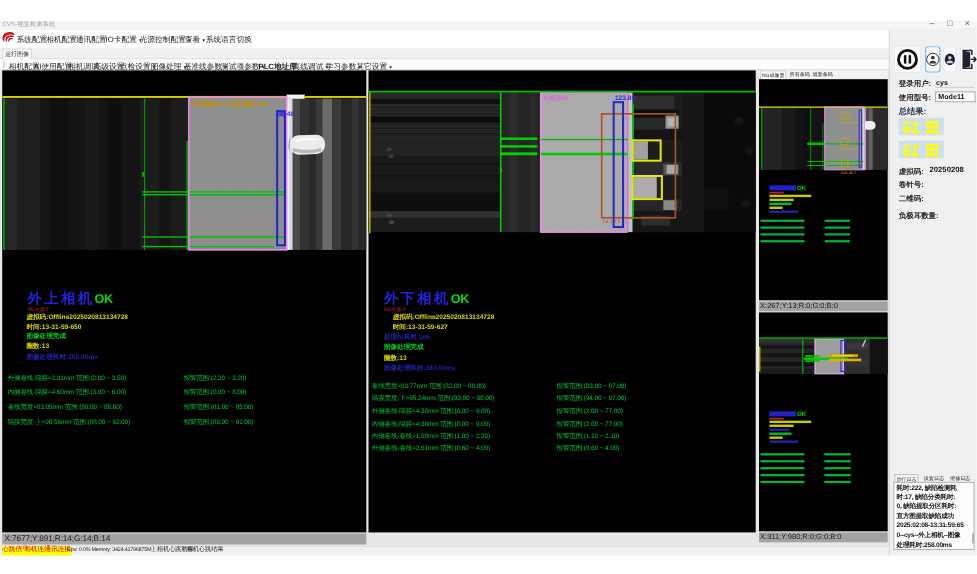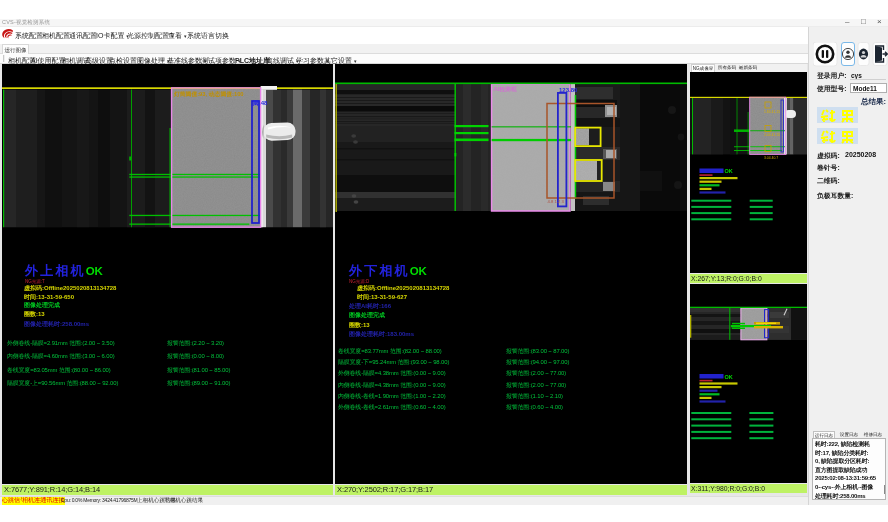--- a/index.html
+++ b/index.html
@@ -16,21 +16,21 @@
 #tabrow{left:0;top:44px;width:809px;height:10px;background:#f1f1f1;border-bottom:1px solid #dcdcdc}
 #tab1{left:2px;top:44px;width:27px;height:10px;background:#fdfdfd;border:1px solid #d8d8d8;border-bottom:none;font-size:5.5px;color:#333;text-align:center;line-height:10px}
 #menurow2{left:0;top:54px;width:809px;height:10px;background:#fcfcfc;border-bottom:1px solid #d8d8d8}
 .m2{position:absolute;top:55.5px;font-size:7px;color:#1a1a1a;white-space:nowrap}
 #grip{left:3px;top:55px;width:1px;height:7px;border-left:1px solid #c8c8c8;border-right:1px solid #eee}
 
 #mainbg{left:0;top:64px;width:809px;height:432px;background:#e7e7e7}
 .panel{position:absolute;background:#000}
 #pL{left:2px;top:64px;width:331px;height:420px}
 #pC{left:335px;top:64px;width:352px;height:420px}
-.statusbar{position:absolute;background:#bef264;color:#1a1a1a;white-space:nowrap;overflow:hidden}
+.statusbar{position:absolute;background:#a3a3a3;color:#1a1a1a;white-space:nowrap;overflow:hidden}
 #stL{left:2px;top:485px;width:331px;height:10px;font-size:7.5px;line-height:10px;padding-left:2px;letter-spacing:-0.1px}
 #stC{left:335px;top:485px;width:352px;height:10px;font-size:7.5px;line-height:10px;padding-left:2px;letter-spacing:-0.1px}
 #rtabs{left:690px;top:64px;width:117px;height:8px;background:#f1f1f1;font-size:4.6px;color:#222}
 .rtab{position:absolute;top:64px;height:8px;line-height:8px;text-align:center;font-size:4.6px;color:#222}
 #rtabA{left:691px;width:24px;background:#fefefe;border:1px solid #d0d0d0;border-bottom:none}
 #pA{left:690px;top:72px;width:117px;height:201px}
 #stA{left:690px;top:274px;width:117px;height:9px;font-size:6.8px;line-height:9px;padding-left:1px}
 #pB{left:690px;top:284px;width:117px;height:199px}
 #stB{left:690px;top:484px;width:117px;height:9px;font-size:6.8px;line-height:9px;padding-left:1px}
 
@@ -282,21 +282,20 @@
 <div class="pt meas" style="left:5px;top:274.5px">外侧卷线-隔膜=2.91mm 范围:(2.00 ~ 3.50)</div>
 <div class="pt meas" style="left:165px;top:274.5px">报警范围:(2.20 ~ 3.20)</div>
 <div class="pt meas" style="left:5px;top:288px">内侧卷线-隔膜=4.60mm 范围:(3.00 ~ 6.00)</div>
 <div class="pt meas" style="left:165px;top:288px">报警范围:(0.00 ~ 8.00)</div>
 <div class="pt meas" style="left:5px;top:301.5px">卷线宽度=83.05mm 范围:(80.00 ~ 86.00)</div>
 <div class="pt meas" style="left:165px;top:301.5px">报警范围:(81.00 ~ 85.00)</div>
 <div class="pt meas" style="left:5px;top:314.8px">隔膜宽度-上=90.56mm 范围:(88.00 ~ 92.00)</div>
 <div class="pt meas" style="left:165px;top:314.8px">报警范围:(89.00 ~ 91.00)</div>
 </div>
 <div class="statusbar" id="stL">X:7677;Y:891;R:14;G:14;B:14</div>
-<div class="statusbar" id="stC">X:270;Y:2502;R:17;G:17;B:17</div>
 <div class="abs" id="rtabs"></div>
 <div class="rtab" id="rtabA">NG成像显示</div>
 <div class="rtab" style="left:717px;width:20px">所有条码展</div>
 <div class="rtab" style="left:738px;width:20px">最新条码展</div>
 <div class="panel" id="pA">
 <svg width="117" height="201" viewBox="0 0 117 201">
 <defs>
 <filter id="gn3" x="0" y="0" width="100%" height="100%">
 <feTurbulence type="fractalNoise" baseFrequency="0.9" numOctaves="2" stitchTiles="stitch"></feTurbulence>
 <feColorMatrix type="matrix" values="0 0 0 0 0.5  0 0 0 0 0.5  0 0 0 0 0.5  0 0 0 0.9 0"></feColorMatrix>
@@ -432,21 +431,21 @@
 <rect x="60" y="0.5" width="14" height="23" rx="2.5" fill="#fdfdfd" stroke="#e8e8e8"></rect>
 <path d="M62,4 L69,5.5 L69,18.5 L62,20 Z" fill="#1b2430"></path>
 <path d="M62,4 L70.5,4 L70.5,8 M70.5,16 L70.5,20 L62,20" fill="none" stroke="#1b2430" stroke-width="1.4"></path>
 <path d="M69.5,12 L74,12 M72,9.7 L74.3,12 L72,14.3" fill="none" stroke="#1b2430" stroke-width="1.3"></path>
 </svg>
 <div class="sbl" style="left:817px;top:71px">登录用户:</div>
 <div class="sbv" style="left:851px;top:71.5px;font-weight:bold">cys</div>
 <div id="cysline"></div>
 <div class="sbl" style="left:817px;top:84px">使用型号:</div>
 <div id="modelbox">Mode11</div>
-<div class="sbl" style="left:861px;top:97px;font-size:7.5px;color:#1a2a4a">总结果:</div>
+<div class="sbl" style="left:817px;top:97px;font-size:7.5px;color:#1a2a4a">总结果:</div>
 <div class="resblk" style="top:107px"></div>
 <div class="resblk" style="top:128px"></div>
 <svg class="abs" style="left:820px;top:108.5px" width="36" height="14" viewBox="0 0 36 14">
 <g stroke="#ffff00" stroke-width="2" fill="none">
 <path d="M4,1 L2,6 M6,1 L8,3 M1,8 L8,7 M2,11 L8,10 M4,7 L4,13 M10,4 L15,3 M12,1 L12,13 M10,9 C10,12 14,13 15,10"></path>
 <path d="M22,2 L33,2 M22,6 L33,6 M22,10 L33,10 M27,1 L27,13 M24,11 L22,13 M30,11 L33,13 M23,2 L23,6 M32,2 L32,6"></path>
 </g>
 </svg>
 <svg class="abs" style="left:820px;top:129.5px" width="36" height="14" viewBox="0 0 36 14">
 <g stroke="#ffff00" stroke-width="2" fill="none">

